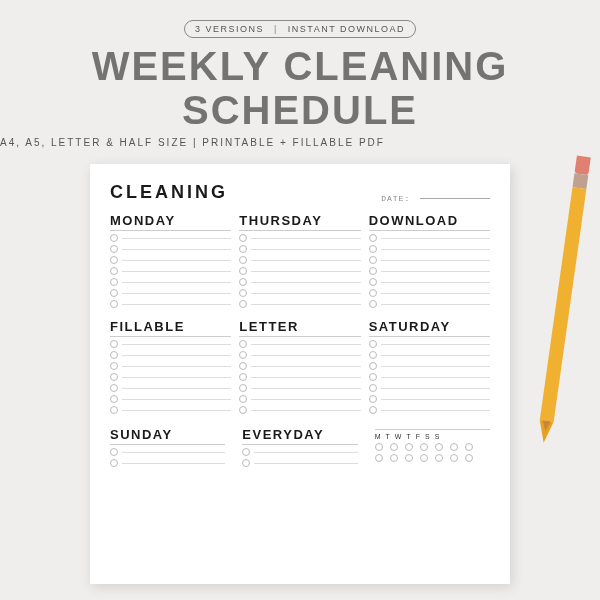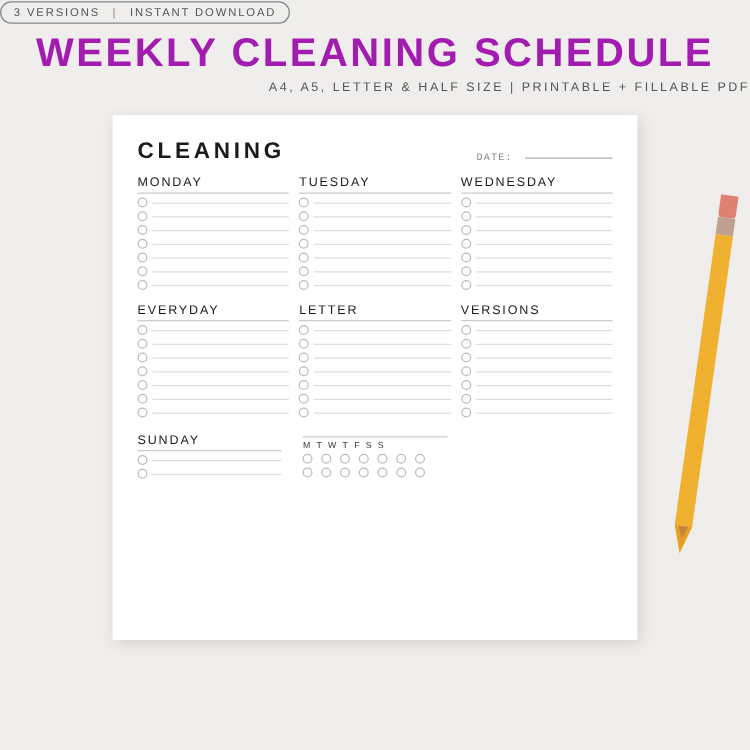--- a/index.html
+++ b/index.html
@@ -7,20 +7,22 @@
       width: 600px;
       height: 600px;
       background: #f0eeec;
       font-family: 'Georgia', serif;
       overflow: hidden;
       position: relative;
     }
 
     
     .top-badge {
+      text-align: center;
+      padding-top: 18px;
       margin-bottom: 0;
     }
     .badge-text {
       display: inline-block;
       border: 1px solid #888;
       border-radius: 20px;
       padding: 3px 10px;
       font-size: 9px;
       letter-spacing: 1.5px;
       color: #555;
@@ -28,30 +30,30 @@
       font-weight: 400;
     }
     .separator {
       color: #888;
       margin: 0 6px;
     }
 
     
     .main-title {
       text-align: center;
-      font-size: 32px;
+      font-size: 40px;
       font-weight: 900;
       letter-spacing: 2px;
-      color: #a21caf;
+      color: #737373;
       font-family: Arial, sans-serif;
       margin-top: 6px;
       line-height: 1.1;
     }
     .subtitle {
-      text-align: right;
+      text-align: left;
       font-size: 10px;
       letter-spacing: 2px;
       color: #555;
       font-family: Arial, sans-serif;
       margin-top: 5px;
       margin-bottom: 16px;
     }
 
     
     .paper {
@@ -95,22 +97,22 @@
     .days-grid {
       display: grid;
       grid-template-columns: 1fr 1fr 1fr;
       gap: 0 8px;
     }
 
     .day-section {
       margin-bottom: 8px;
     }
     .day-label {
-      font-size: 10px;
-      font-weight: 400;
+      font-size: 13px;
+      font-weight: 700;
       letter-spacing: 1.5px;
       color: #1a1a1a;
       font-family: Arial, sans-serif;
       border-bottom: 1px solid #ccc;
       padding-bottom: 2px;
       margin-bottom: 3px;
     }
     .checklist-item {
       display: flex;
       align-items: center;
@@ -262,179 +264,190 @@
         <div class="checklist-item">
           <div class="check-circle"></div>
           <div class="check-line"></div>
         </div>
         <div class="checklist-item">
           <div class="check-circle"></div>
           <div class="check-line"></div>
         </div>
       </div>
       <div class="day-section">
-        <div class="day-label">TUESDAY</div>
-        <div class="checklist-item">
-          <div class="check-circle"></div>
-          <div class="check-line"></div>
-        </div>
-        <div class="checklist-item">
-          <div class="check-circle"></div>
-          <div class="check-line"></div>
-        </div>
-        <div class="checklist-item">
-          <div class="check-circle"></div>
-          <div class="check-line"></div>
-        </div>
-        <div class="checklist-item">
-          <div class="check-circle"></div>
-          <div class="check-line"></div>
-        </div>
-        <div class="checklist-item">
-          <div class="check-circle"></div>
-          <div class="check-line"></div>
-        </div>
-        <div class="checklist-item">
-          <div class="check-circle"></div>
-          <div class="check-line"></div>
-        </div>
-        <div class="checklist-item">
-          <div class="check-circle"></div>
-          <div class="check-line"></div>
-        </div>
-      </div>
-      <div class="day-section">
-        <div class="day-label">WEDNESDAY</div>
-        <div class="checklist-item">
-          <div class="check-circle"></div>
-          <div class="check-line"></div>
-        </div>
-        <div class="checklist-item">
-          <div class="check-circle"></div>
-          <div class="check-line"></div>
-        </div>
-        <div class="checklist-item">
-          <div class="check-circle"></div>
-          <div class="check-line"></div>
-        </div>
-        <div class="checklist-item">
-          <div class="check-circle"></div>
-          <div class="check-line"></div>
-        </div>
-        <div class="checklist-item">
-          <div class="check-circle"></div>
-          <div class="check-line"></div>
-        </div>
+        <div class="day-label">THURSDAY</div>
+        <div class="checklist-item">
+          <div class="check-circle"></div>
+          <div class="check-line"></div>
+        </div>
+        <div class="checklist-item">
+          <div class="check-circle"></div>
+          <div class="check-line"></div>
+        </div>
+        <div class="checklist-item">
+          <div class="check-circle"></div>
+          <div class="check-line"></div>
+        </div>
+        <div class="checklist-item">
+          <div class="check-circle"></div>
+          <div class="check-line"></div>
+        </div>
+        <div class="checklist-item">
+          <div class="check-circle"></div>
+          <div class="check-line"></div>
+        </div>
+        <div class="checklist-item">
+          <div class="check-circle"></div>
+          <div class="check-line"></div>
+        </div>
+        <div class="checklist-item">
+          <div class="check-circle"></div>
+          <div class="check-line"></div>
+        </div>
+      </div>
+      <div class="day-section">
+        <div class="day-label">DOWNLOAD</div>
+        <div class="checklist-item">
+          <div class="check-circle"></div>
+          <div class="check-line"></div>
+        </div>
+        <div class="checklist-item">
+          <div class="check-circle"></div>
+          <div class="check-line"></div>
+        </div>
+        <div class="checklist-item">
+          <div class="check-circle"></div>
+          <div class="check-line"></div>
+        </div>
+        <div class="checklist-item">
+          <div class="check-circle"></div>
+          <div class="check-line"></div>
+        </div>
+        <div class="checklist-item">
+          <div class="check-circle"></div>
+          <div class="check-line"></div>
+        </div>
+        <div class="checklist-item">
+          <div class="check-circle"></div>
+          <div class="check-line"></div>
+        </div>
+        <div class="checklist-item">
+          <div class="check-circle"></div>
+          <div class="check-line"></div>
+        </div>
+      </div>
+      <div class="day-section">
+        <div class="day-label">FILLABLE</div>
+        <div class="checklist-item">
+          <div class="check-circle"></div>
+          <div class="check-line"></div>
+        </div>
+        <div class="checklist-item">
+          <div class="check-circle"></div>
+          <div class="check-line"></div>
+        </div>
+        <div class="checklist-item">
+          <div class="check-circle"></div>
+          <div class="check-line"></div>
+        </div>
+        <div class="checklist-item">
+          <div class="check-circle"></div>
+          <div class="check-line"></div>
+        </div>
+        <div class="checklist-item">
+          <div class="check-circle"></div>
+          <div class="check-line"></div>
+        </div>
+        <div class="checklist-item">
+          <div class="check-circle"></div>
+          <div class="check-line"></div>
+        </div>
+        <div class="checklist-item">
+          <div class="check-circle"></div>
+          <div class="check-line"></div>
+        </div>
+      </div>
+      <div class="day-section">
+        <div class="day-label">LETTER</div>
+        <div class="checklist-item">
+          <div class="check-circle"></div>
+          <div class="check-line"></div>
+        </div>
+        <div class="checklist-item">
+          <div class="check-circle"></div>
+          <div class="check-line"></div>
+        </div>
+        <div class="checklist-item">
+          <div class="check-circle"></div>
+          <div class="check-line"></div>
+        </div>
+        <div class="checklist-item">
+          <div class="check-circle"></div>
+          <div class="check-line"></div>
+        </div>
+        <div class="checklist-item">
+          <div class="check-circle"></div>
+          <div class="check-line"></div>
+        </div>
+        <div class="checklist-item">
+          <div class="check-circle"></div>
+          <div class="check-line"></div>
+        </div>
+        <div class="checklist-item">
+          <div class="check-circle"></div>
+          <div class="check-line"></div>
+        </div>
+      </div>
+      <div class="day-section">
+        <div class="day-label">SATURDAY</div>
+        <div class="checklist-item">
+          <div class="check-circle"></div>
+          <div class="check-line"></div>
+        </div>
+        <div class="checklist-item">
+          <div class="check-circle"></div>
+          <div class="check-line"></div>
+        </div>
+        <div class="checklist-item">
+          <div class="check-circle"></div>
+          <div class="check-line"></div>
+        </div>
+        <div class="checklist-item">
+          <div class="check-circle"></div>
+          <div class="check-line"></div>
+        </div>
+        <div class="checklist-item">
+          <div class="check-circle"></div>
+          <div class="check-line"></div>
+        </div>
+        <div class="checklist-item">
+          <div class="check-circle"></div>
+          <div class="check-line"></div>
+        </div>
+        <div class="checklist-item">
+          <div class="check-circle"></div>
+          <div class="check-line"></div>
+        </div>
+      </div>
+    </div>
+
+  <div class="bottom-grid" id="bottom-grid">
+      <div class="day-section">
+        <div class="day-label">SUNDAY</div>
         <div class="checklist-item">
           <div class="check-circle"></div>
           <div class="check-line"></div>
         </div>
         <div class="checklist-item">
           <div class="check-circle"></div>
           <div class="check-line"></div>
         </div>
       </div>
       <div class="day-section">
         <div class="day-label">EVERYDAY</div>
-        <div class="checklist-item">
-          <div class="check-circle"></div>
-          <div class="check-line"></div>
-        </div>
-        <div class="checklist-item">
-          <div class="check-circle"></div>
-          <div class="check-line"></div>
-        </div>
-        <div class="checklist-item">
-          <div class="check-circle"></div>
-          <div class="check-line"></div>
-        </div>
-        <div class="checklist-item">
-          <div class="check-circle"></div>
-          <div class="check-line"></div>
-        </div>
-        <div class="checklist-item">
-          <div class="check-circle"></div>
-          <div class="check-line"></div>
-        </div>
-        <div class="checklist-item">
-          <div class="check-circle"></div>
-          <div class="check-line"></div>
-        </div>
-        <div class="checklist-item">
-          <div class="check-circle"></div>
-          <div class="check-line"></div>
-        </div>
-      </div>
-      <div class="day-section">
-        <div class="day-label">LETTER</div>
-        <div class="checklist-item">
-          <div class="check-circle"></div>
-          <div class="check-line"></div>
-        </div>
-        <div class="checklist-item">
-          <div class="check-circle"></div>
-          <div class="check-line"></div>
-        </div>
-        <div class="checklist-item">
-          <div class="check-circle"></div>
-          <div class="check-line"></div>
-        </div>
-        <div class="checklist-item">
-          <div class="check-circle"></div>
-          <div class="check-line"></div>
-        </div>
-        <div class="checklist-item">
-          <div class="check-circle"></div>
-          <div class="check-line"></div>
-        </div>
-        <div class="checklist-item">
-          <div class="check-circle"></div>
-          <div class="check-line"></div>
-        </div>
-        <div class="checklist-item">
-          <div class="check-circle"></div>
-          <div class="check-line"></div>
-        </div>
-      </div>
-      <div class="day-section">
-        <div class="day-label">VERSIONS</div>
-        <div class="checklist-item">
-          <div class="check-circle"></div>
-          <div class="check-line"></div>
-        </div>
-        <div class="checklist-item">
-          <div class="check-circle"></div>
-          <div class="check-line"></div>
-        </div>
-        <div class="checklist-item">
-          <div class="check-circle"></div>
-          <div class="check-line"></div>
-        </div>
-        <div class="checklist-item">
-          <div class="check-circle"></div>
-          <div class="check-line"></div>
-        </div>
-        <div class="checklist-item">
-          <div class="check-circle"></div>
-          <div class="check-line"></div>
-        </div>
-        <div class="checklist-item">
-          <div class="check-circle"></div>
-          <div class="check-line"></div>
-        </div>
-        <div class="checklist-item">
-          <div class="check-circle"></div>
-          <div class="check-line"></div>
-        </div>
-      </div>
-    </div>
-
-  <div class="bottom-grid" id="bottom-grid">
-      <div class="day-section">
-        <div class="day-label">SUNDAY</div>
         <div class="checklist-item">
           <div class="check-circle"></div>
           <div class="check-line"></div>
         </div>
         <div class="checklist-item">
           <div class="check-circle"></div>
           <div class="check-line"></div>
         </div>
       </div>
       <div class="day-tracker">

